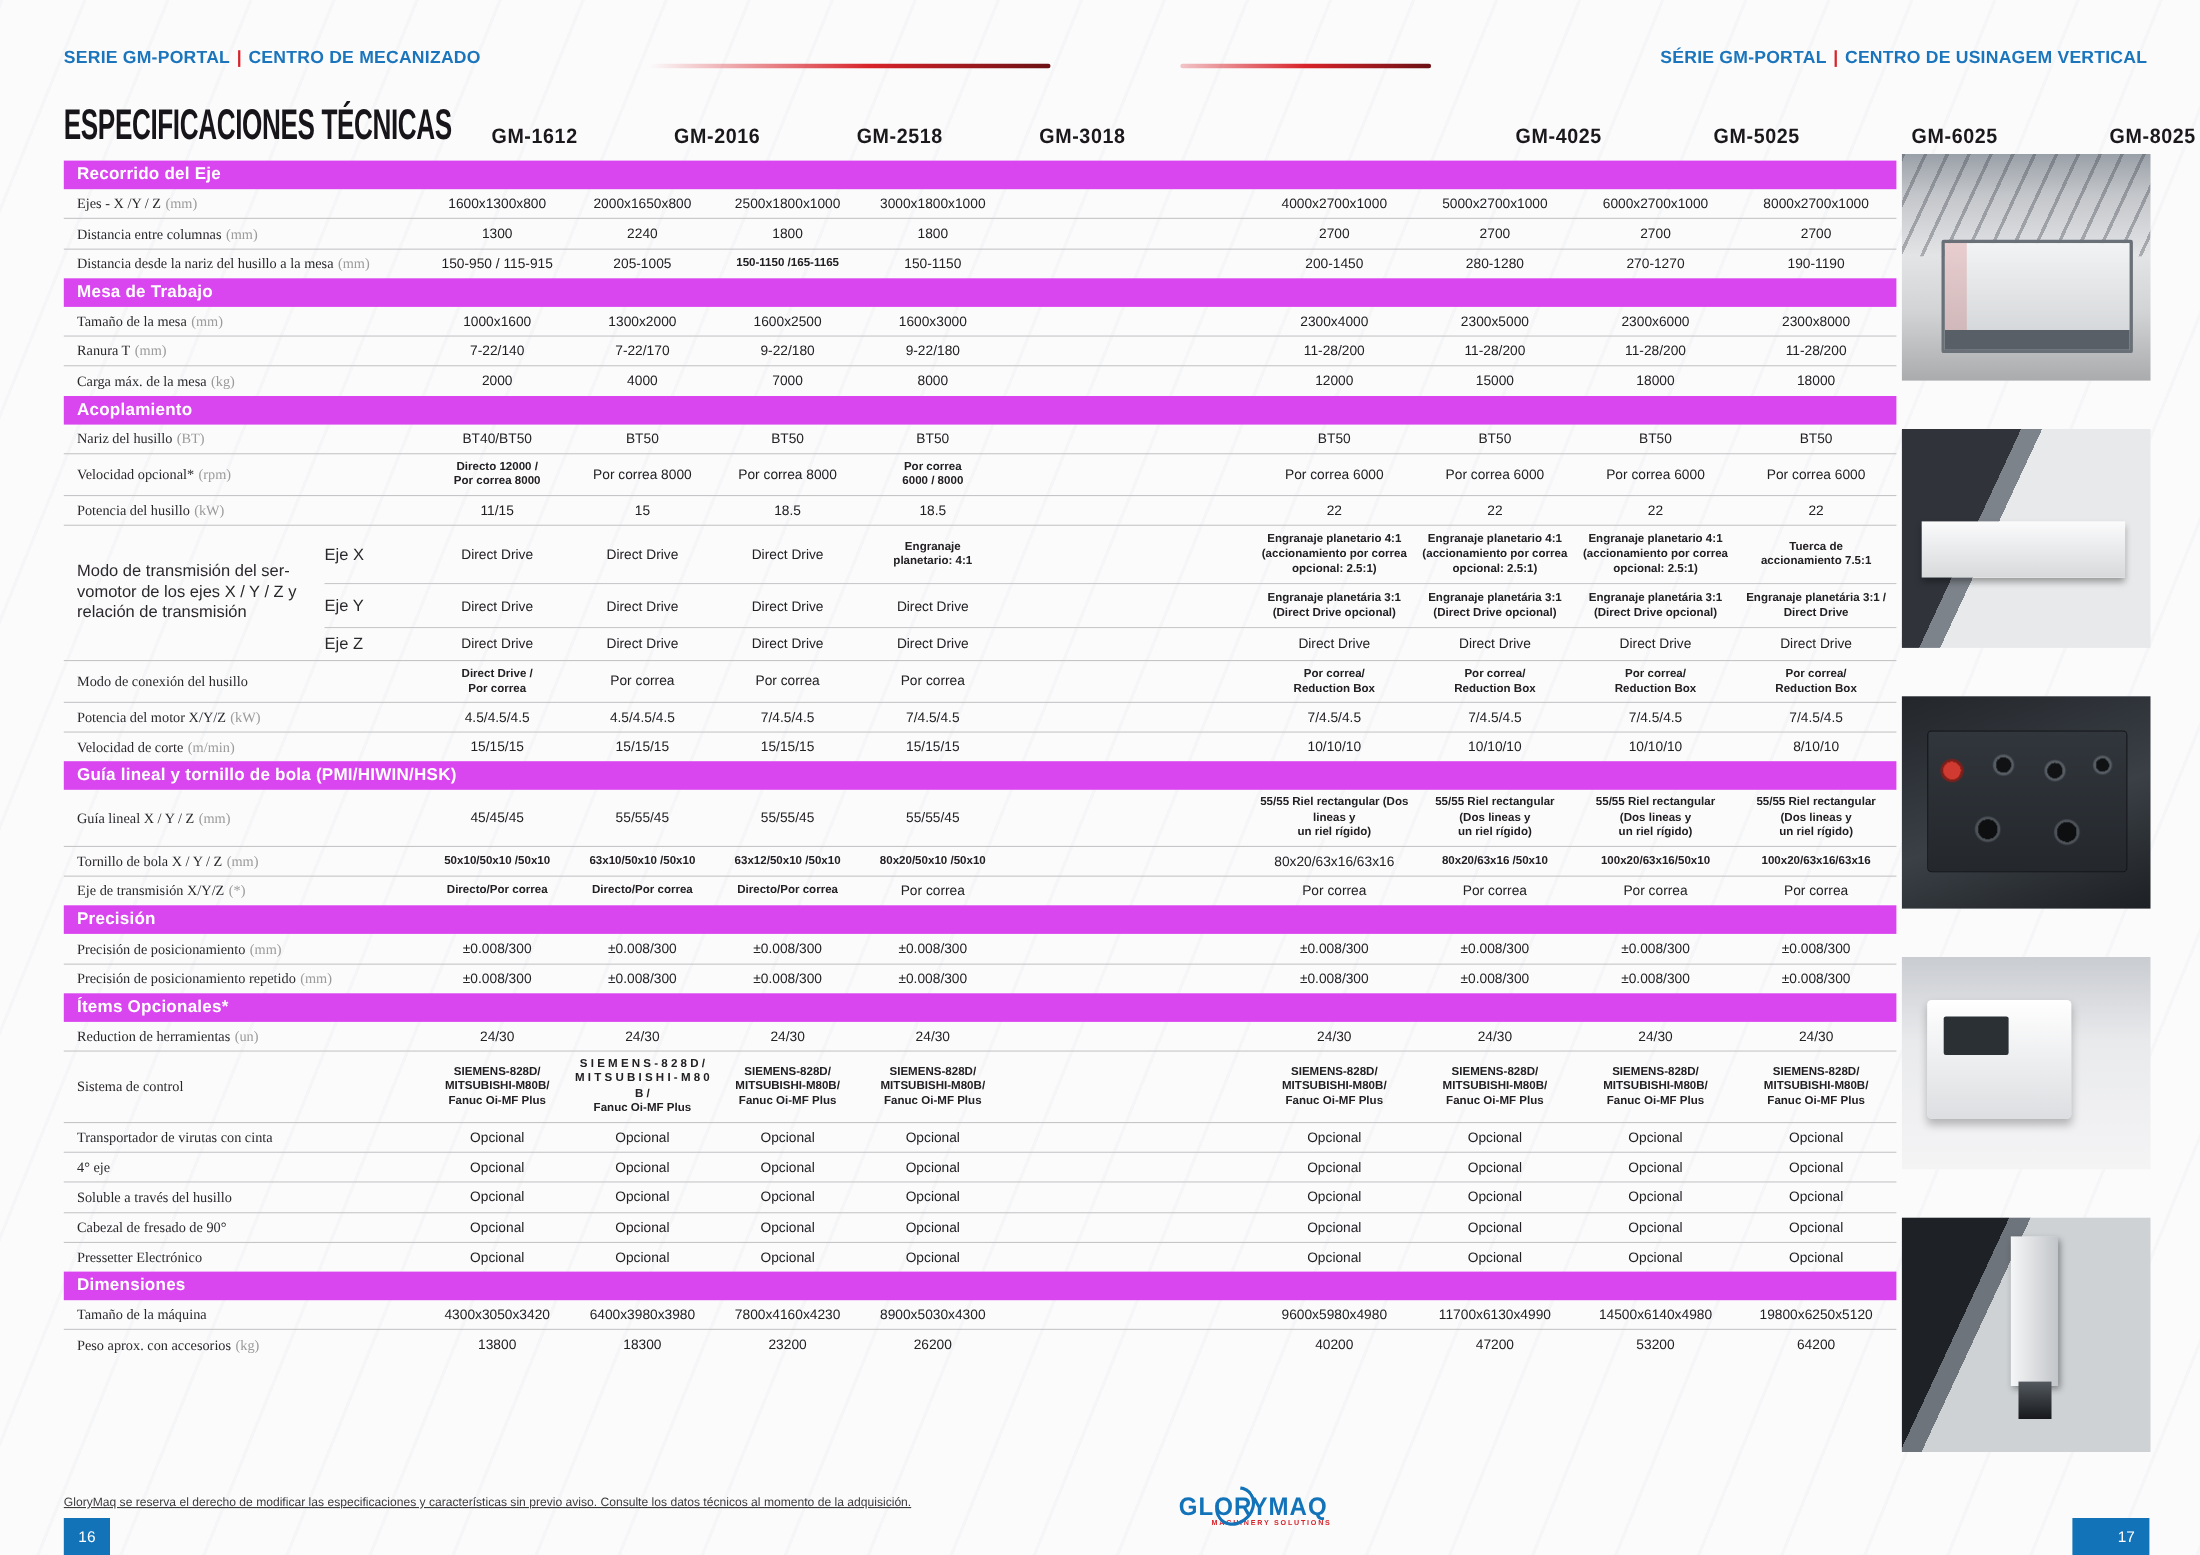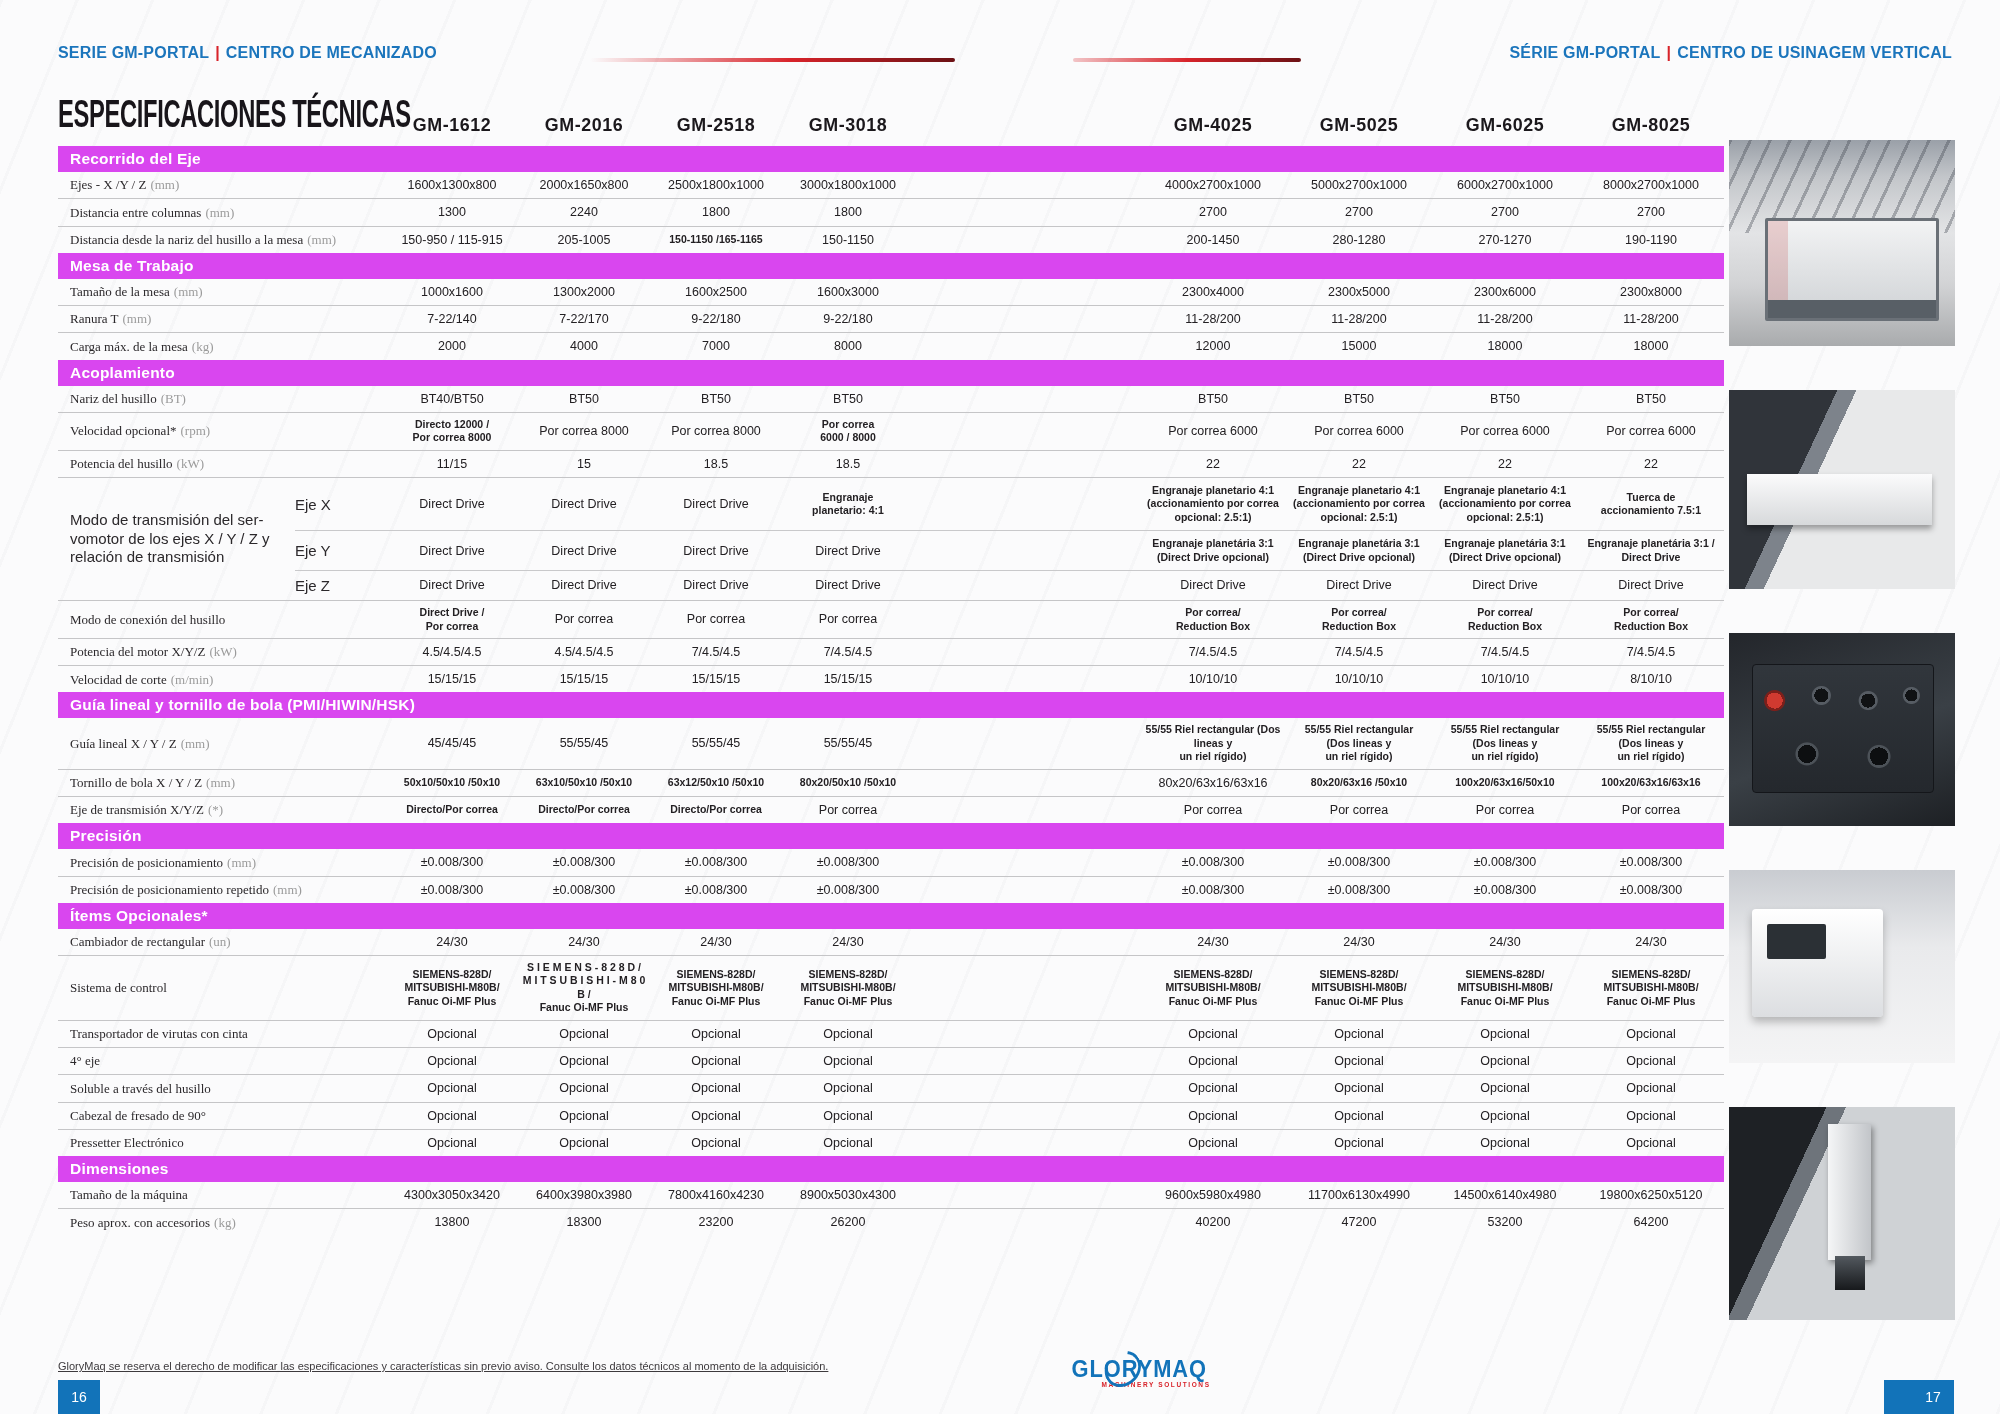--- a/index.html
+++ b/index.html
@@ -12,21 +12,21 @@
   .crumb{position:absolute;top:44px;font-size:16px;font-weight:700;color:#1b75bc;letter-spacing:.2px;}
   .crumb-left{left:58px;}
   .crumb-right{right:48px;}
   .crumb .sep{color:#d8232a;font-weight:700;padding:0 6px;}
   .redline{position:absolute;top:58px;height:4px;border-radius:2px;}
   .redline1{left:590px;width:365px;background:linear-gradient(90deg,rgba(216,35,42,0),#d8232a 55%,#6b1114);}
   .redline2{left:1073px;width:228px;background:linear-gradient(90deg,rgba(216,35,42,.25),#d8232a 50%,#6b1114);}
   
   .content{position:absolute;left:58px;top:92px;width:1666px;}
   .grid{display:grid;grid-template-columns:328px repeat(4,132px) 226px repeat(4,146px);align-items:center;}
-  .header-grid{align-items:end;margin-bottom:10px;min-height:44px;}
+  .header-grid{align-items:end;margin-bottom:10px;min-height:44px;gap:34px;}
   .title-cell{white-space:nowrap;overflow:visible;}
   .page-title{display:inline-block;font-size:33px;font-weight:900;color:#18151a;letter-spacing:-.5px;
     transform:scaleX(.72) scaleY(1.18);transform-origin:left bottom;}
   .model-cell{text-align:center;font-size:19px;font-weight:800;color:#1b181c;letter-spacing:.6px;
     transform:scaleX(.94);white-space:nowrap;}
   
   .section-bar{background:#d946ef;color:#fff;font-size:15.5px;font-weight:700;
     padding:4px 0 4px 12px;letter-spacing:.2px;}
   .trow{padding:5px 0;}
   .sec-rows .trow + .trow{border-top:1px solid #c5c5c7;}
@@ -405,21 +405,21 @@
             <div class="gapcell"></div>
             <div class="tcell">±0.008/300</div>
             <div class="tcell">±0.008/300</div>
             <div class="tcell">±0.008/300</div>
             <div class="tcell">±0.008/300</div>
           </div>
         </div>
         <div class="section-bar">Ítems Opcionales*</div>
         <div class="sec-rows">
           <div class="trow grid">
-            <div class="tlabel"><span class="lb">Cambiador de rectangular</span><span class="unit">(un)</span></div>
+            <div class="tlabel"><span class="lb">Reduction de herramientas</span><span class="unit">(un)</span></div>
             <div class="tcell">24/30</div>
             <div class="tcell">24/30</div>
             <div class="tcell">24/30</div>
             <div class="tcell">24/30</div>
             <div class="gapcell"></div>
             <div class="tcell">24/30</div>
             <div class="tcell">24/30</div>
             <div class="tcell">24/30</div>
             <div class="tcell">24/30</div>
           </div>

